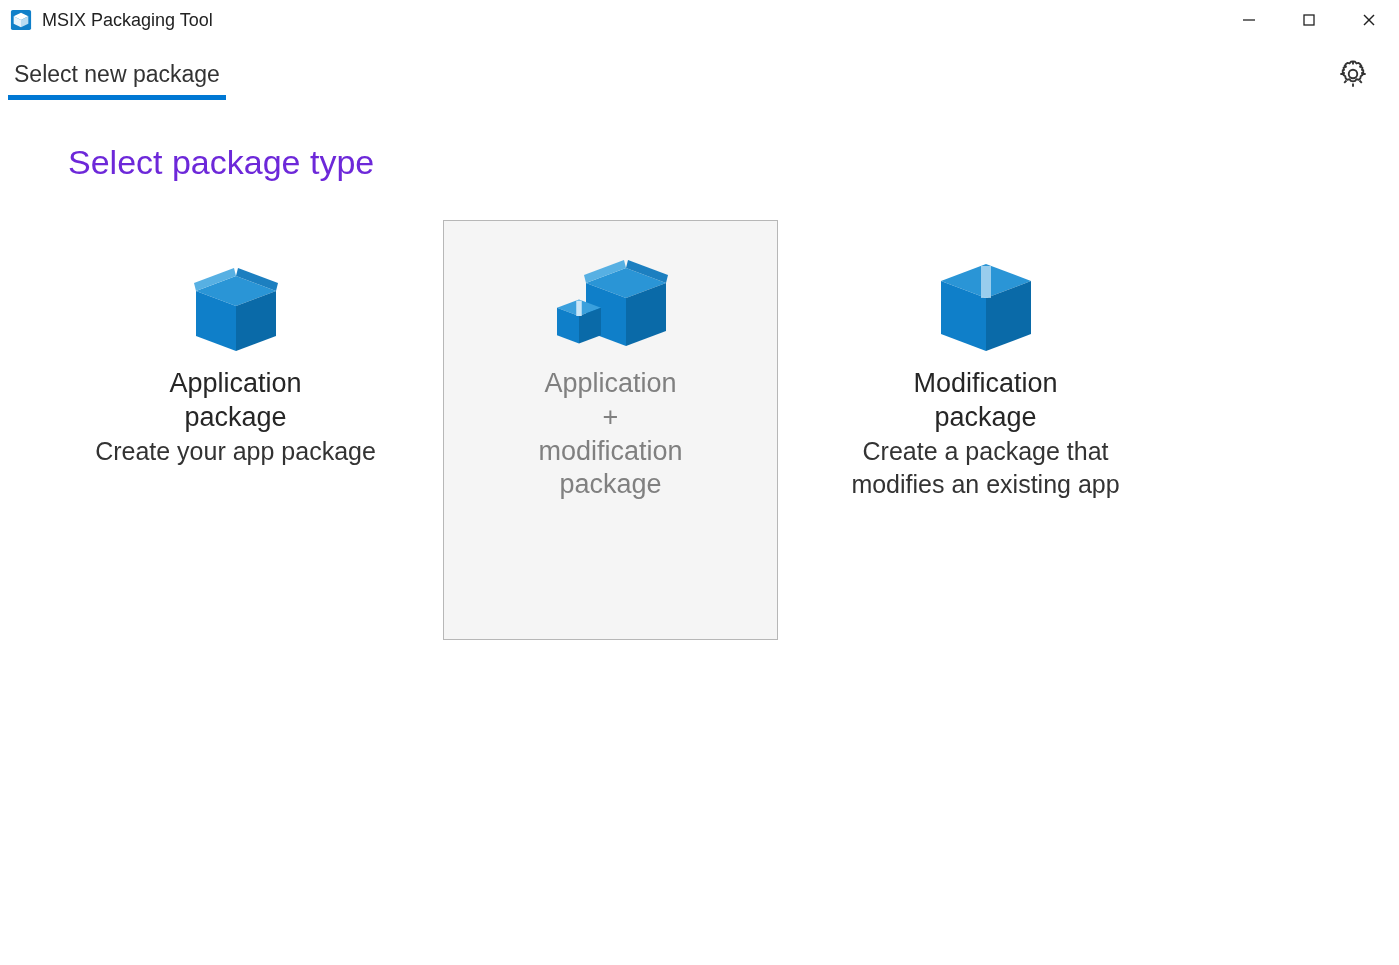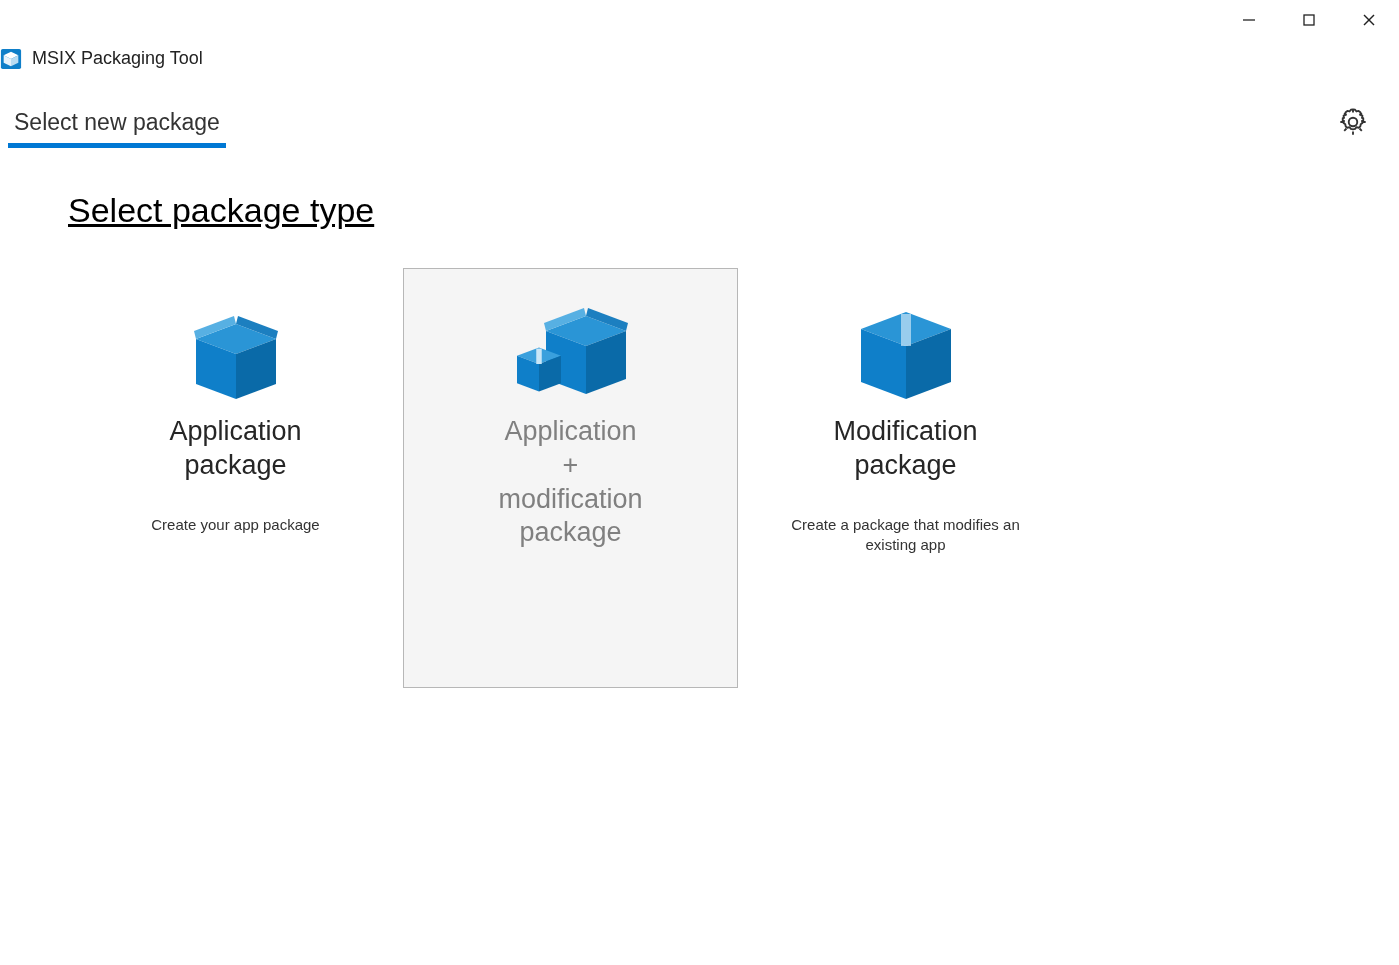--- a/index.html
+++ b/index.html
@@ -9,21 +9,22 @@
     color: #1b1b1b;
     width: 1399px;
     height: 965px;
     overflow: hidden;
     position: relative;
   }
   
   .titlebar {
     height: 40px;
     display: flex;
-    margin-top: 48px;
+    align-items: center;
+    padding-left: 10px;
   }
   .titlebar .app-icon {
     width: 22px;
     height: 22px;
     margin-right: 10px;
     flex-shrink: 0;
   }
   .titlebar .app-title {
     font-size: 18px;
     font-weight: 400;
@@ -83,26 +84,26 @@
     color: #333;
   }
 
   
   .content {
     padding: 45px 68px 0 68px;
   }
   .page-heading {
     font-size: 34px;
     font-weight: 400;
-    color: #000000;
+    color: #6d28d9;
     margin-bottom: 38px;
-    text-decoration: underline;
   }
   .cards {
     display: flex;
+    gap: 40px;
     align-items: stretch;
   }
   .card {
     width: 335px;
     min-height: 420px;
     padding: 30px 25px 25px 25px;
     cursor: pointer;
     display: flex;
     flex-direction: column;
     align-items: center;
@@ -125,25 +126,24 @@
   .card-title {
     font-size: 27px;
     font-weight: 400;
     color: #262626;
     text-align: center;
     margin-top: 6px;
     line-height: 1.25;
     white-space: pre-line;
   }
   .card-desc {
-    font-size: 15px;
+    font-size: 25px;
     font-weight: 400;
     color: #333;
     text-align: center;
-    margin-top: 32px;
     line-height: 1.35;
   }
   .card:nth-child(3) .card-desc {
     text-align: center;
     align-self: stretch;
   }
 </style>
 </head>
 <body>
 

